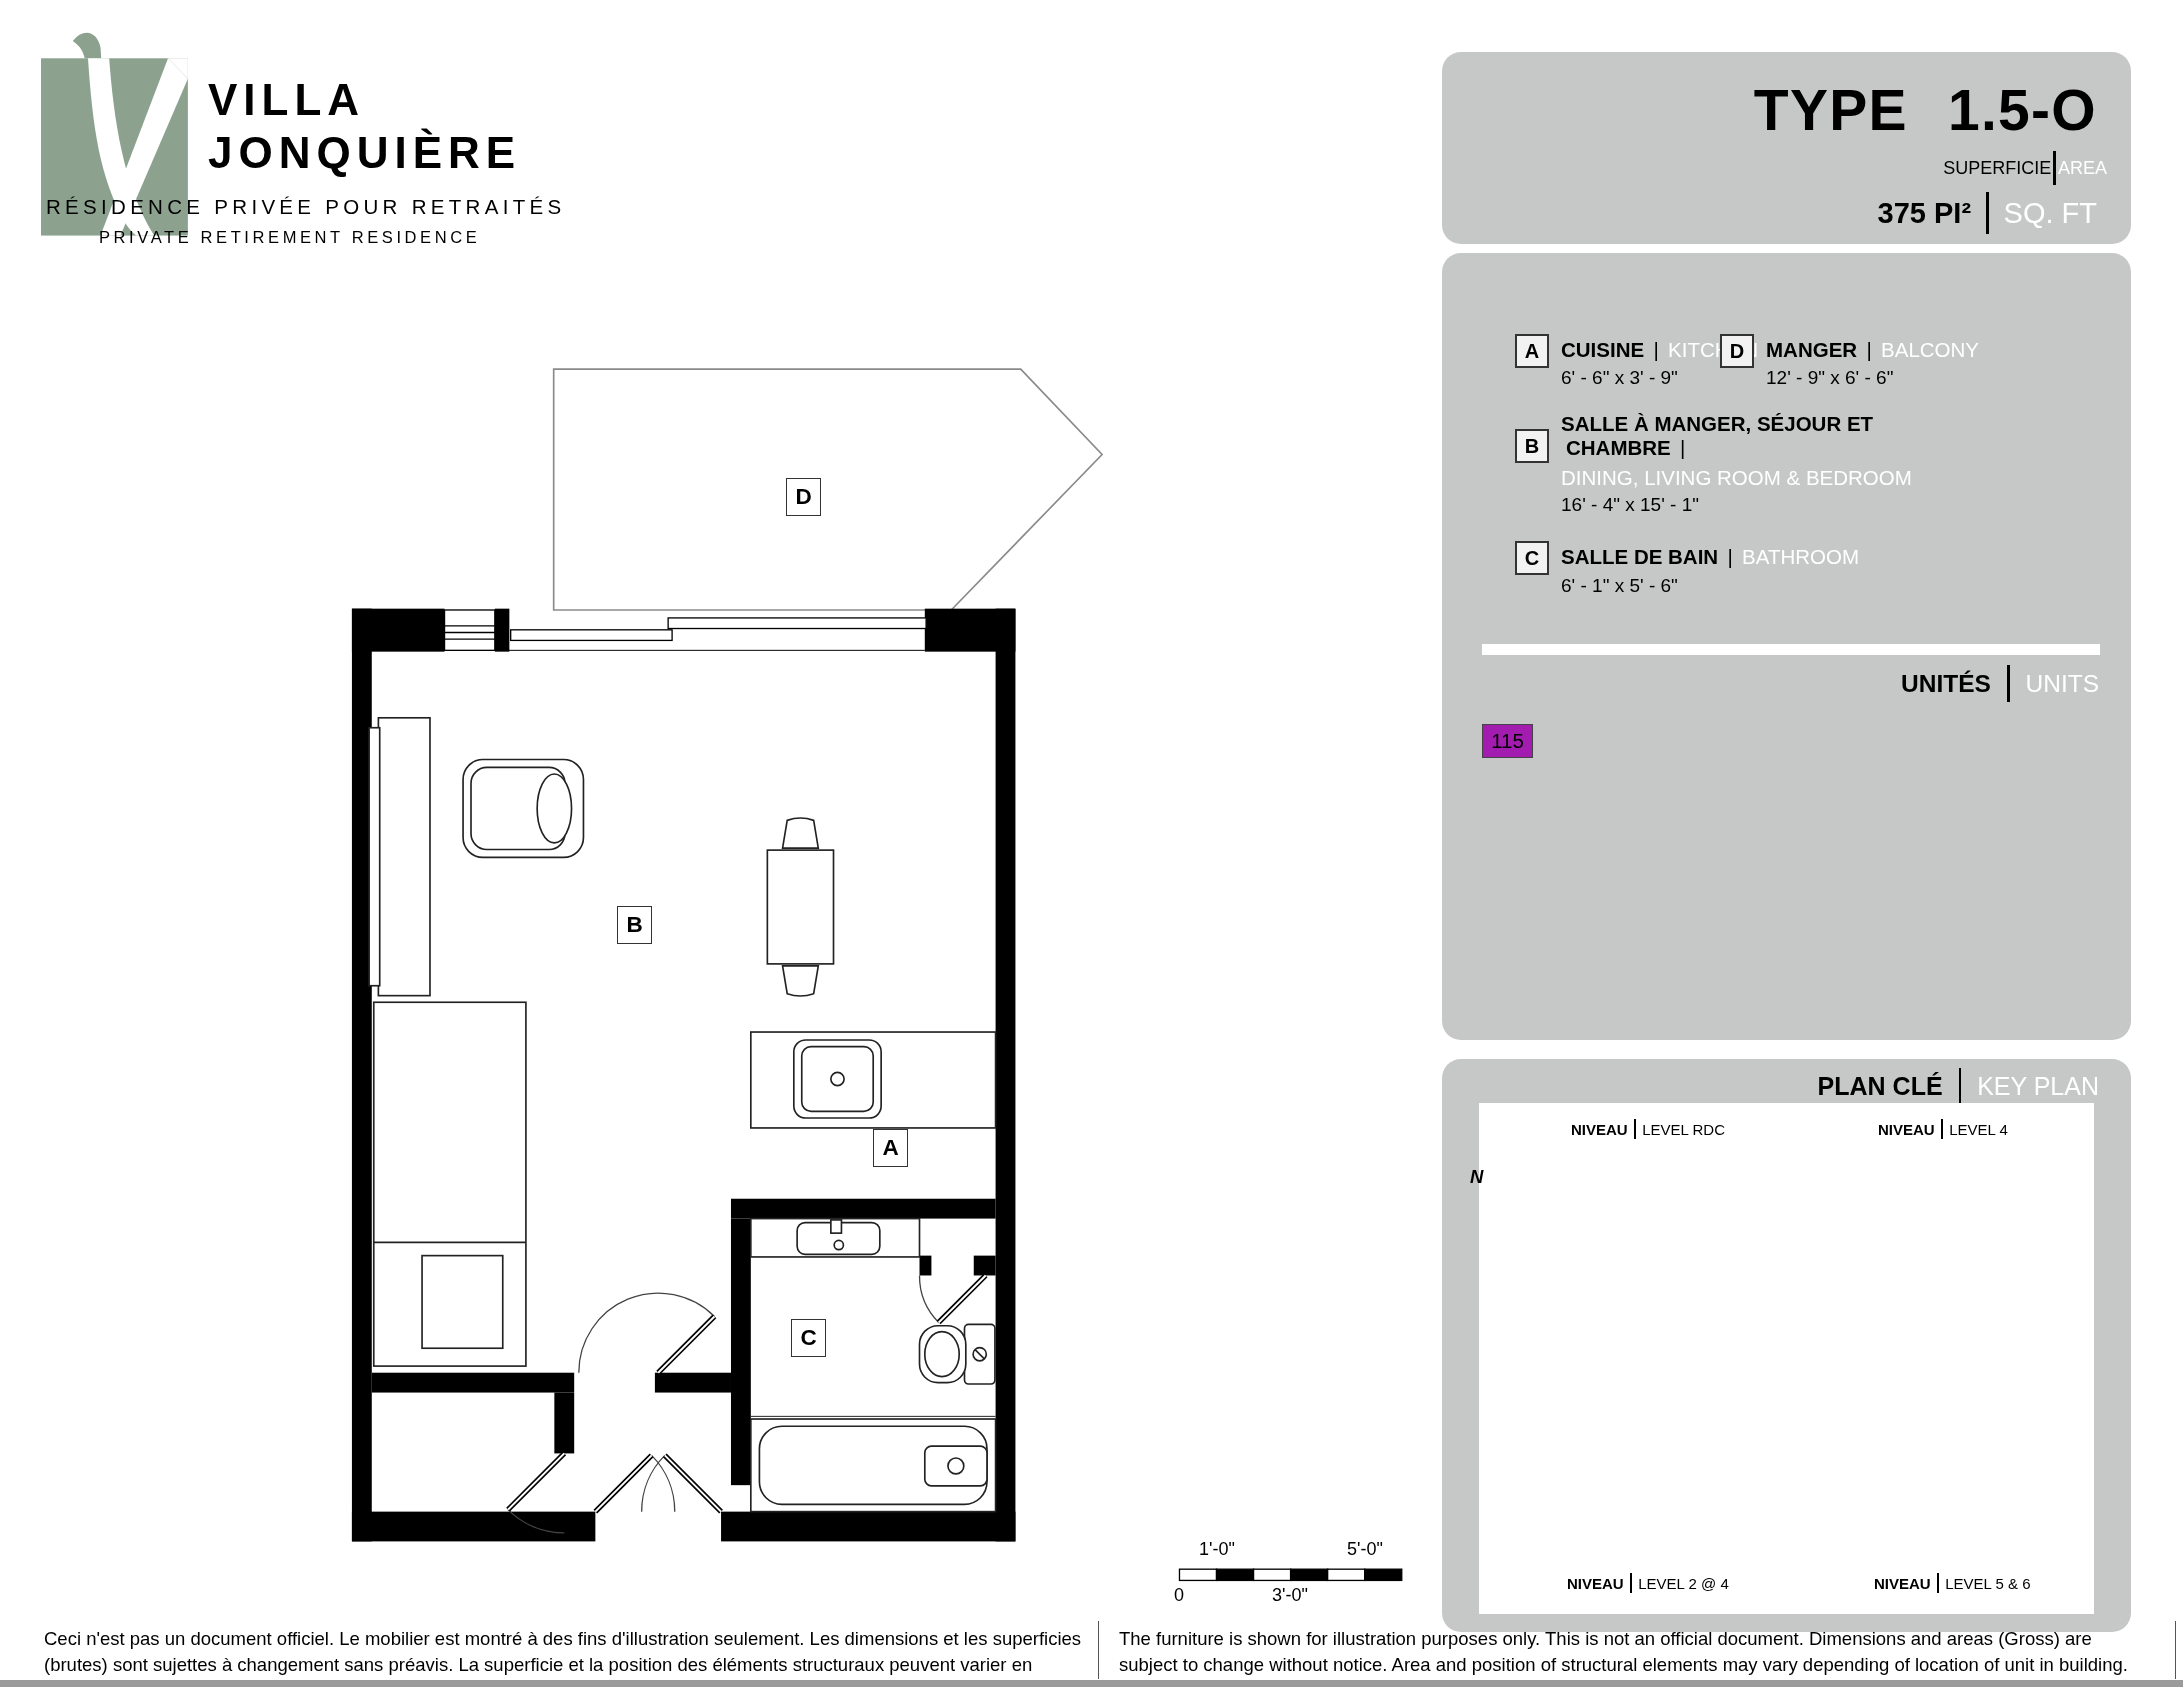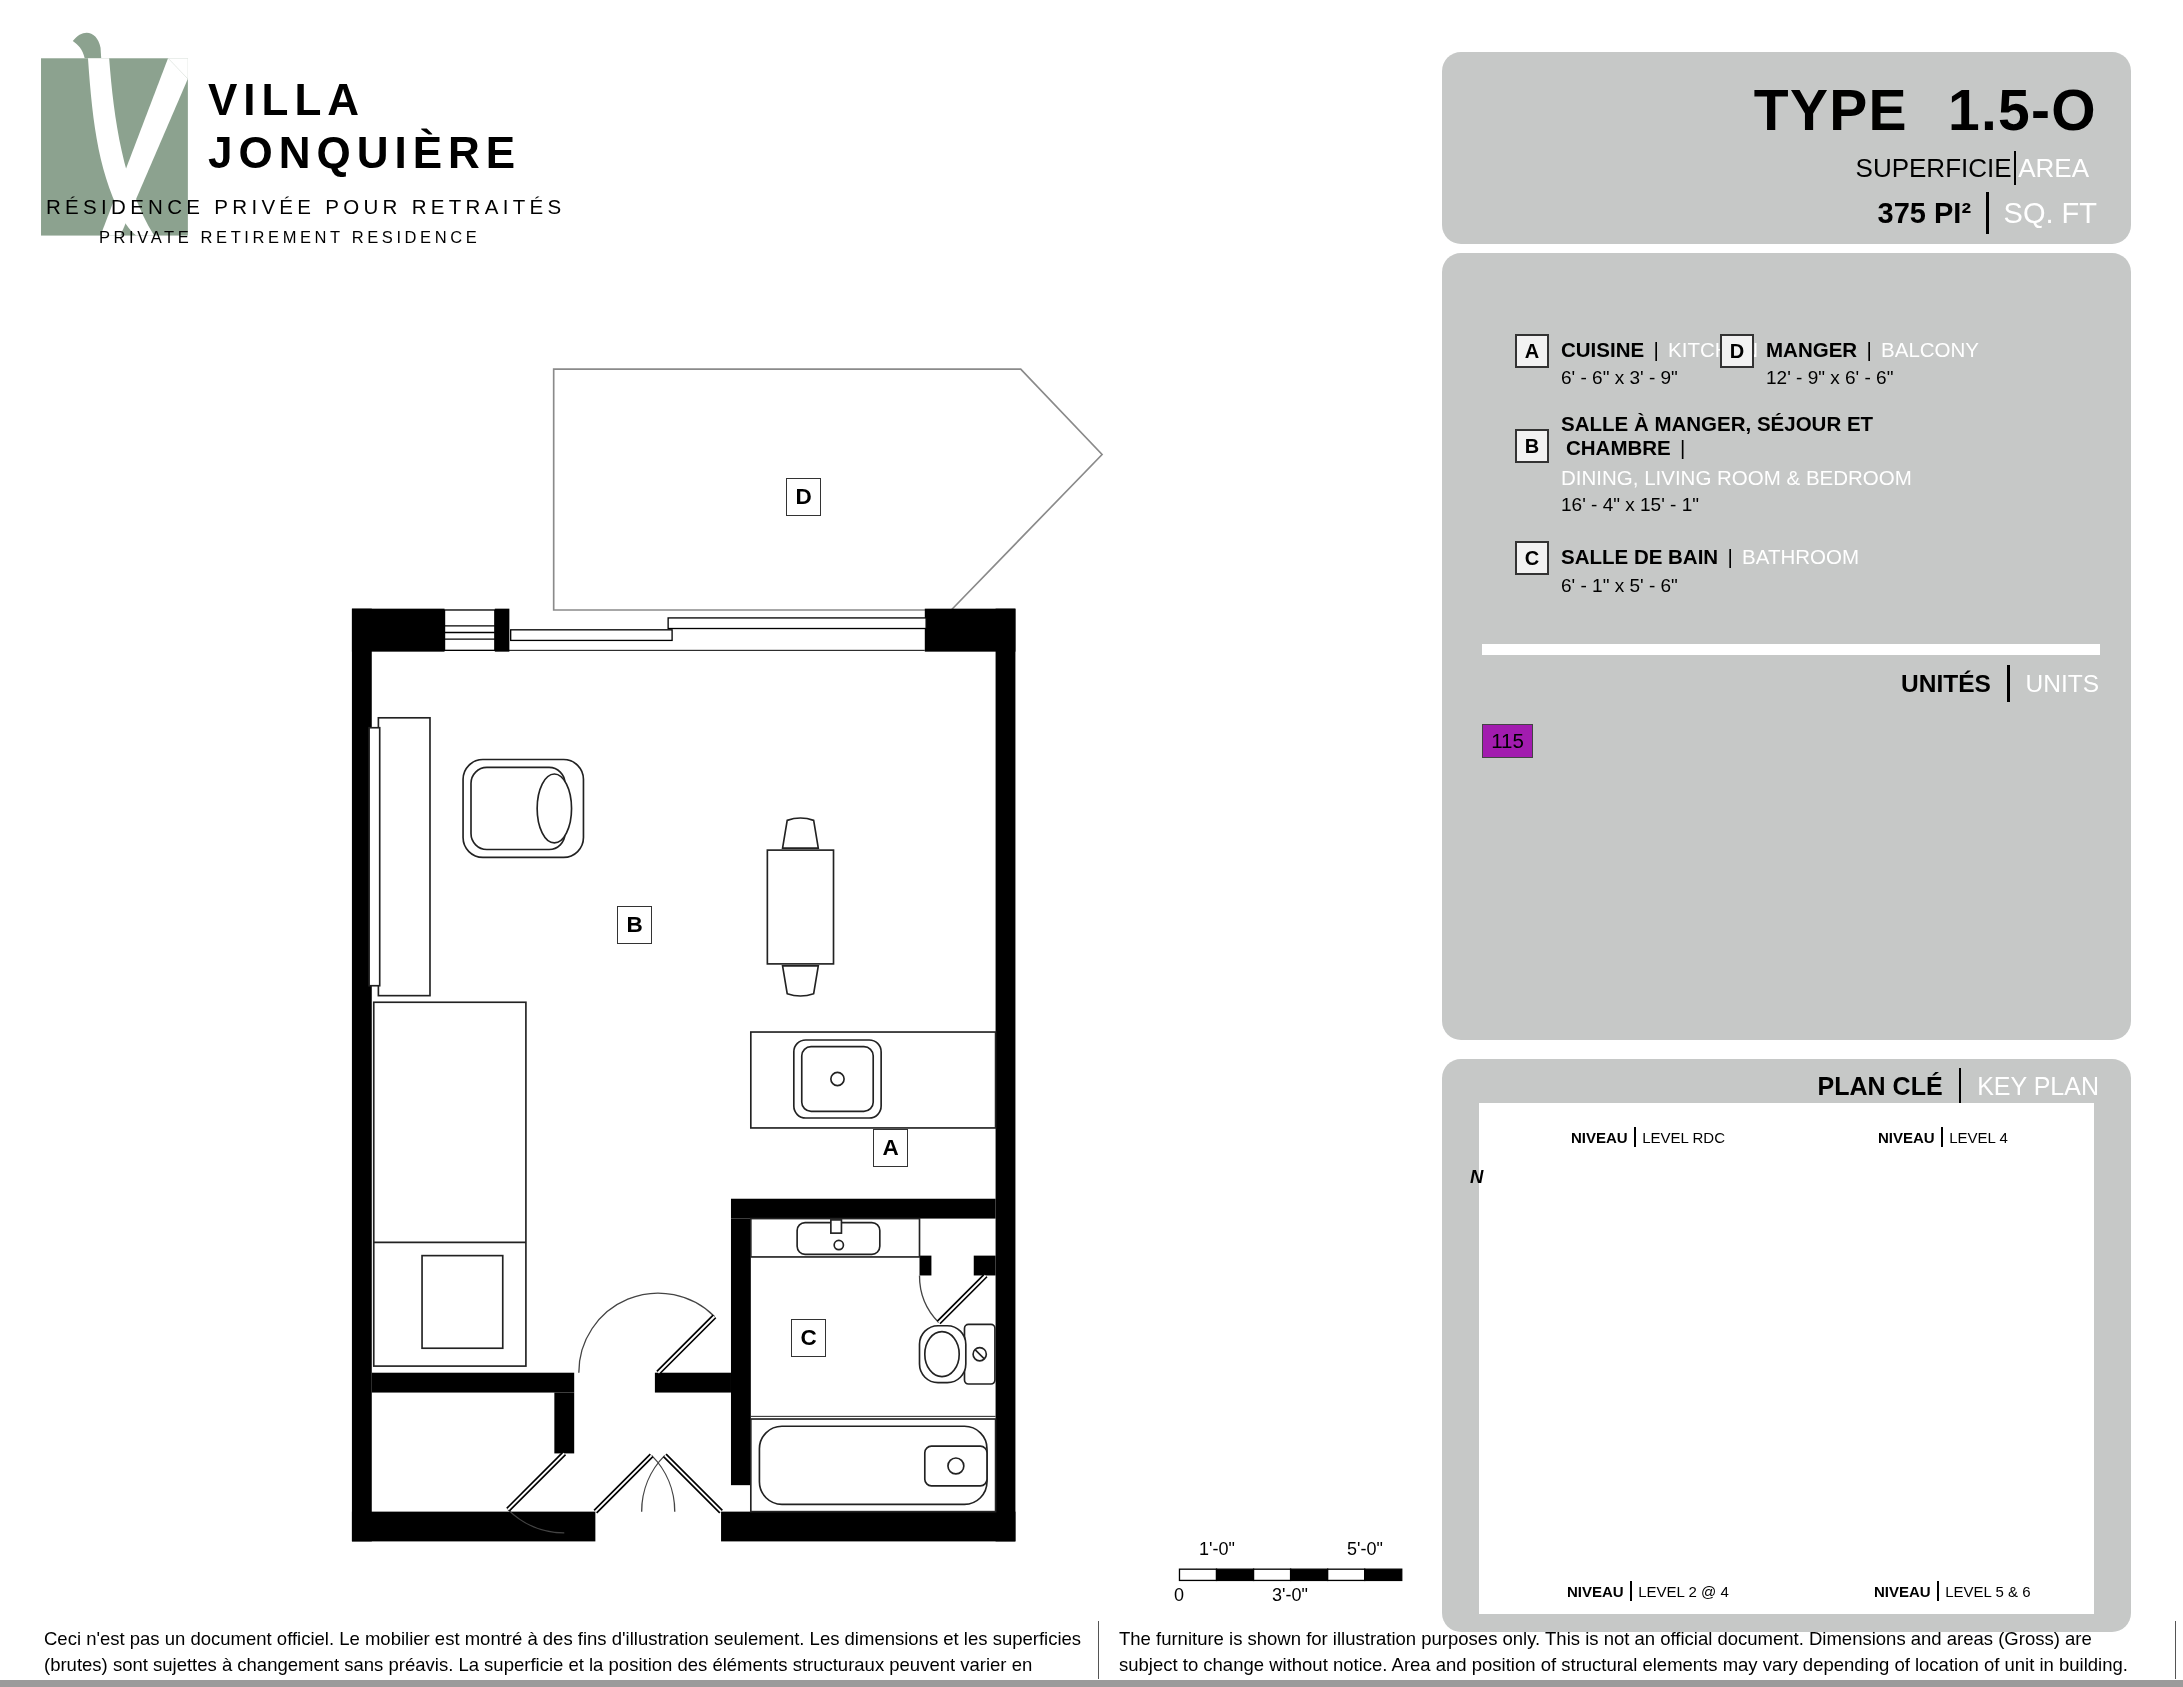--- a/index.html
+++ b/index.html
@@ -7,42 +7,42 @@
        font-family:"Liberation Sans", sans-serif;color:#000;}
   .abs{position:absolute;}
   svg{position:absolute;left:0;top:0;}
   
   .panel{position:absolute;left:1442px;width:689px;background:#c6c8c7;border-radius:19px;}
   #panel-title{top:52px;height:192px;}
   #panel-legend{top:253px;height:787px;}
   #panel-keyplan{top:1059px;height:573px;}
   .type-row{position:absolute;right:34px;top:25px;font-weight:bold;font-size:57px;
             letter-spacing:1.3px;display:flex;gap:40px;}
-  .sup-row{position:absolute;right:42px;top:99px;font-size:26px;display:flex;align-items:center;gap:2px;}
+  .sup-row{position:absolute;right:24px;top:99px;font-size:18px;display:flex;align-items:center;gap:2px;}
   .sup-row .vsep{width:2.6px;height:34px;background:#000;}
   .area-row{position:absolute;right:34px;top:140px;font-size:29px;display:flex;align-items:center;gap:14.6px;}
   .area-row .vsep{width:3.3px;height:42px;background:#000;}
   .white-txt{color:#fff;}
   .leg-box{position:absolute;width:30px;height:30px;background:#f2f2f2;border:2px solid #333;
            display:flex;align-items:center;justify-content:center;font-weight:bold;font-size:20px;}
   .leg-title{position:absolute;font-weight:bold;font-size:20.5px;white-space:nowrap;}
   .leg-title .sep{font-weight:normal;padding:0 9.3px;}
   .leg-en{color:#fff;font-weight:normal;}
   .leg-dims{position:absolute;font-size:19px;white-space:nowrap;}
   .divider-white{position:absolute;left:40px;top:391px;width:618px;height:11.2px;background:#fff;}
   .unites-row{position:absolute;right:32px;top:412px;font-size:24.5px;font-weight:bold;
               display:flex;align-items:center;gap:16px;}
   .unites-row .vsep{width:2.6px;height:37px;background:#000;}
   .unit-badge{position:absolute;left:40px;top:471px;width:49px;height:32px;background:#a21caf;
               border:1.3px solid #444;display:flex;align-items:center;justify-content:center;font-size:20.5px;}
   .keyplan-head{position:absolute;right:32px;top:9.3px;font-size:25px;font-weight:bold;
                 display:flex;align-items:center;gap:16px;}
   .keyplan-head .vsep{width:2.6px;height:37px;background:#000;}
   .keyplan-white{position:absolute;left:37px;top:44px;width:615px;height:511px;background:#fff;}
-  .niveau-label{position:absolute;font-size:15px;white-space:nowrap;display:flex;align-items:center;gap:6.6px;margin-top:8px;}
+  .niveau-label{position:absolute;font-size:15px;white-space:nowrap;display:flex;align-items:center;gap:6.6px;}
   .niveau-label b{font-weight:bold;}
   .niveau-label .vsep{width:1.3px;height:20px;background:#000;}
   
   .room-box{position:absolute;width:33px;height:36px;background:#fff;border:1.3px solid #333;
             display:flex;align-items:center;justify-content:center;font-weight:bold;font-size:22.5px;}
   
   .scale-lbl{position:absolute;font-size:18px;white-space:nowrap;}
   
   .logo-name{position:absolute;left:208px;font-weight:bold;letter-spacing:6px;font-size:44px;line-height:1;}
   .logo-tag1{position:absolute;left:46px;top:195px;font-size:20.5px;letter-spacing:4.3px;white-space:nowrap;}

